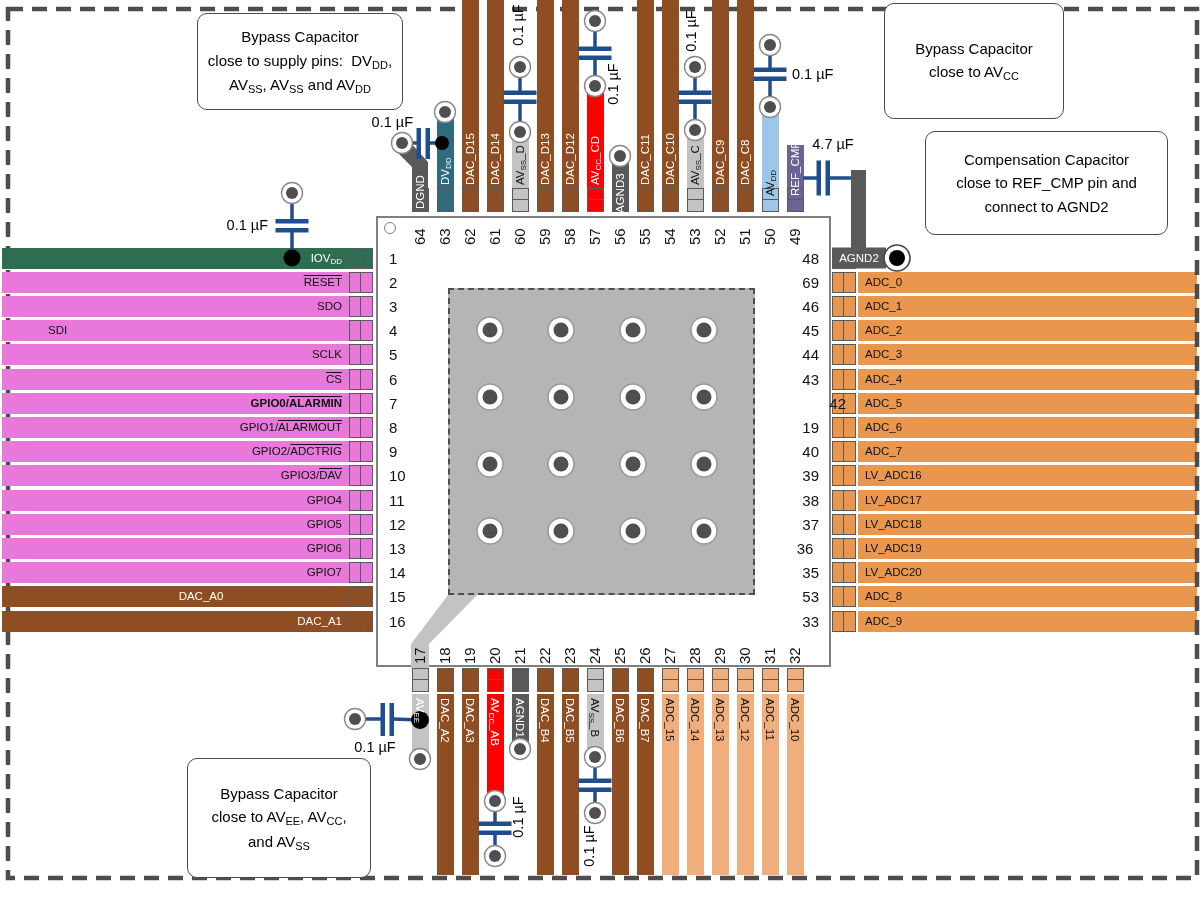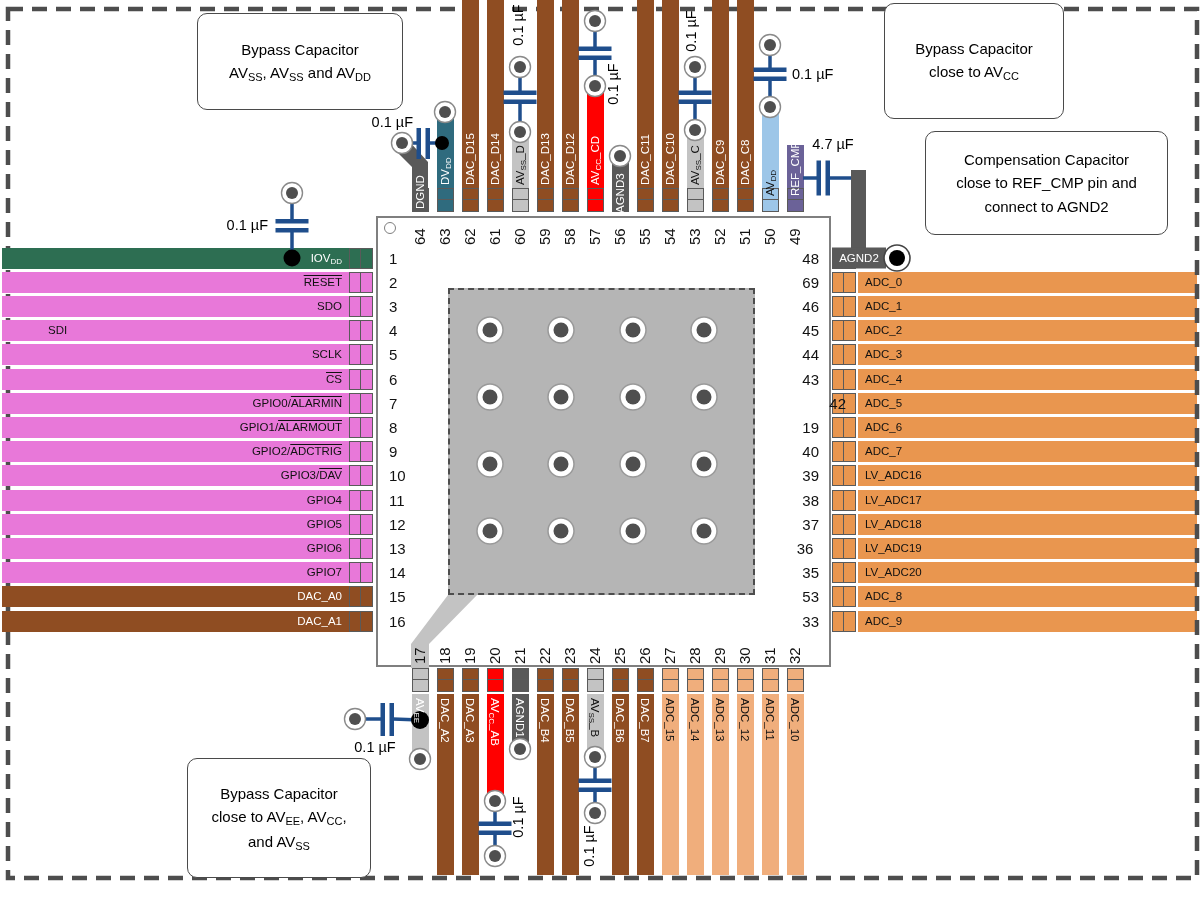--- a/index.html
+++ b/index.html
@@ -216,21 +216,21 @@
         <div class="padcell" style="background: rgb(232, 120, 217);"></div>
       </div>
       <div class="num" style="left: 389px; top: 370.5px; width: 26px;">6</div>
       <div class="lbl" style="left: 60px; top: 368.5px; width: 282px; height: 21px; line-height: 21px; text-align: right;"><span class="ovl">CS</span></div>
       <div class="trace z3" style="left: 2px; top: 392.7px; width: 347px; height: 21px; background: rgb(232, 120, 217);"></div>
       <div class="padpair h" style="left: 349px; top: 392.7px;">
         <div class="padcell" style="background: rgb(232, 120, 217);"></div>
         <div class="padcell" style="background: rgb(232, 120, 217);"></div>
       </div>
       <div class="num" style="left: 389px; top: 394.7px; width: 26px;">7</div>
-      <div class="lbl" style="left: 60px; top: 392.7px; width: 282px; height: 21px; line-height: 21px; text-align: right;"><span>GPIO0/</span><span class="ovl">ALARMIN</span></div>
+      <div class="lbl" style="left: 60px; top: 392.7px; width: 282px; height: 21px; line-height: 21px; text-align: right; font-weight: bold;"><span>GPIO0/</span><span class="ovl">ALARMIN</span></div>
       <div class="trace z3" style="left: 2px; top: 416.9px; width: 347px; height: 21px; background: rgb(232, 120, 217);"></div>
       <div class="padpair h" style="left: 349px; top: 416.9px;">
         <div class="padcell" style="background: rgb(232, 120, 217);"></div>
         <div class="padcell" style="background: rgb(232, 120, 217);"></div>
       </div>
       <div class="num" style="left: 389px; top: 418.9px; width: 26px;">8</div>
       <div class="lbl" style="left: 60px; top: 416.9px; width: 282px; height: 21px; line-height: 21px; text-align: right;"><span>GPIO1/</span><span class="ovl">ALARMOUT</span></div>
       <div class="trace z3" style="left: 2px; top: 441.1px; width: 347px; height: 21px; background: rgb(232, 120, 217);"></div>
       <div class="padpair h" style="left: 349px; top: 441.1px;">
         <div class="padcell" style="background: rgb(232, 120, 217);"></div>
@@ -272,21 +272,21 @@
         <div class="padcell" style="background: rgb(232, 120, 217);"></div>
       </div>
       <div class="num" style="left: 389px; top: 564.1px; width: 26px;">14</div>
       <div class="lbl" style="left: 60px; top: 562.1px; width: 282px; height: 21px; line-height: 21px; text-align: right;"><span>GPIO7</span></div>
       <div class="trace z3" style="left: 2px; top: 586.3px; width: 347px; height: 21px; background: rgb(143, 77, 34);"></div>
       <div class="padpair h" style="left: 349px; top: 586.3px;">
         <div class="padcell" style="background: rgb(143, 77, 34);"></div>
         <div class="padcell" style="background: rgb(143, 77, 34);"></div>
       </div>
       <div class="num" style="left: 389px; top: 588.3px; width: 26px;">15</div>
-      <div class="lbl light" style="left: 60px; top: 586.3px; width: 282px; height: 21px; line-height: 21px; text-align: right;"><span>DAC_A0</span></div>
+      <div class="lbl light" style="left: 60px; top: 586.3px; width: 282px; height: 21px; line-height: 21px; text-align: center;"><span>DAC_A0</span></div>
       <div class="trace z3" style="left: 2px; top: 610.5px; width: 347px; height: 21px; background: rgb(143, 77, 34);"></div>
       <div class="padpair h" style="left: 349px; top: 610.5px;">
         <div class="padcell" style="background: rgb(143, 77, 34);"></div>
         <div class="padcell" style="background: rgb(143, 77, 34);"></div>
       </div>
       <div class="num" style="left: 389px; top: 612.5px; width: 26px;">16</div>
       <div class="lbl light" style="left: 60px; top: 610.5px; width: 282px; height: 21px; line-height: 21px; text-align: right;"><span>DAC_A1</span></div>
       <div class="padpair h" style="left: 832px; top: 247.5px;">
         <div class="padcell" style="background: rgb(89, 89, 89);"></div>
         <div class="padcell" style="background: rgb(89, 89, 89);"></div>
@@ -628,20 +628,21 @@
       <div class="cap-label rotccw" style="left: 683px; top: 66px;">0.1 µF</div>
       <div class="cap-label" style="left: 792px; top: 66px; width: 80px; text-align: left;">0.1 µF</div>
       <div class="cap-label" style="left: 793px; top: 136px; width: 80px; text-align: center;">4.7 µF</div>
       <div class="cap-label" style="left: 335px; top: 739px; width: 80px; text-align: center;">0.1 µF</div>
       <div class="cap-label rotccw" style="left: 510px; top: 852px;">0.1 µF</div>
       <div class="cap-label rotccw" style="left: 581px; top: 881px;">0.1 µF</div>
     </div>
   <div id="notes">
       <div class="note" style="left: 197px; top: 13px; width: 206px; height: 97px;">
         <div class="ln"><span>Bypass Capacitor</span></div>
+        <div class="ln"><span>close to supply pins:  DV</span><span class="sub">DD</span><span>,</span></div>
         <div class="ln"><span>AV</span><span class="sub">SS</span><span>, AV</span><span class="sub">SS</span><span> and AV</span><span class="sub">DD</span></div>
       </div>
       <div class="note" style="left: 884px; top: 3px; width: 180px; height: 116px;">
         <div class="ln"><span>Bypass Capacitor</span></div>
         <div class="ln"><span>close to AV</span><span class="sub">CC</span></div>
       </div>
       <div class="note" style="left: 925px; top: 131px; width: 243px; height: 104px;">
         <div class="ln"><span>Compensation Capacitor</span></div>
         <div class="ln"><span>close to REF_CMP pin and</span></div>
         <div class="ln"><span>connect to AGND2</span></div>

